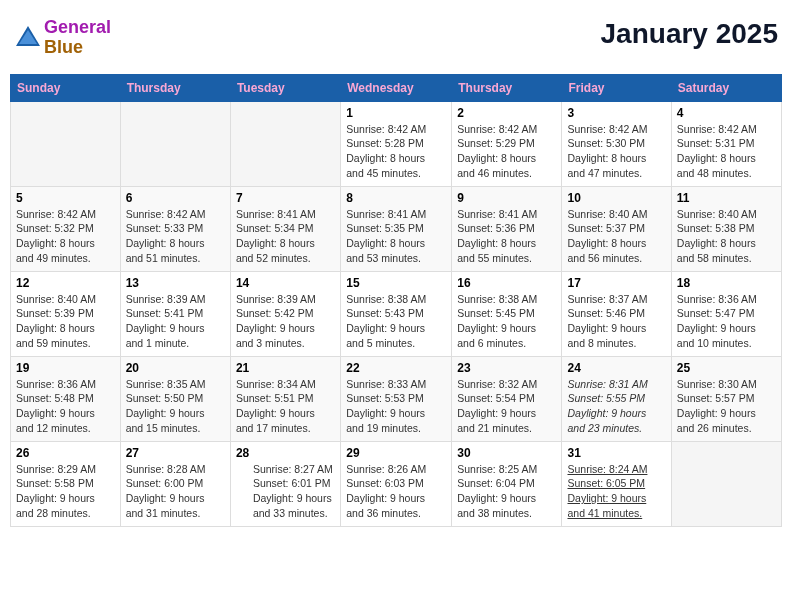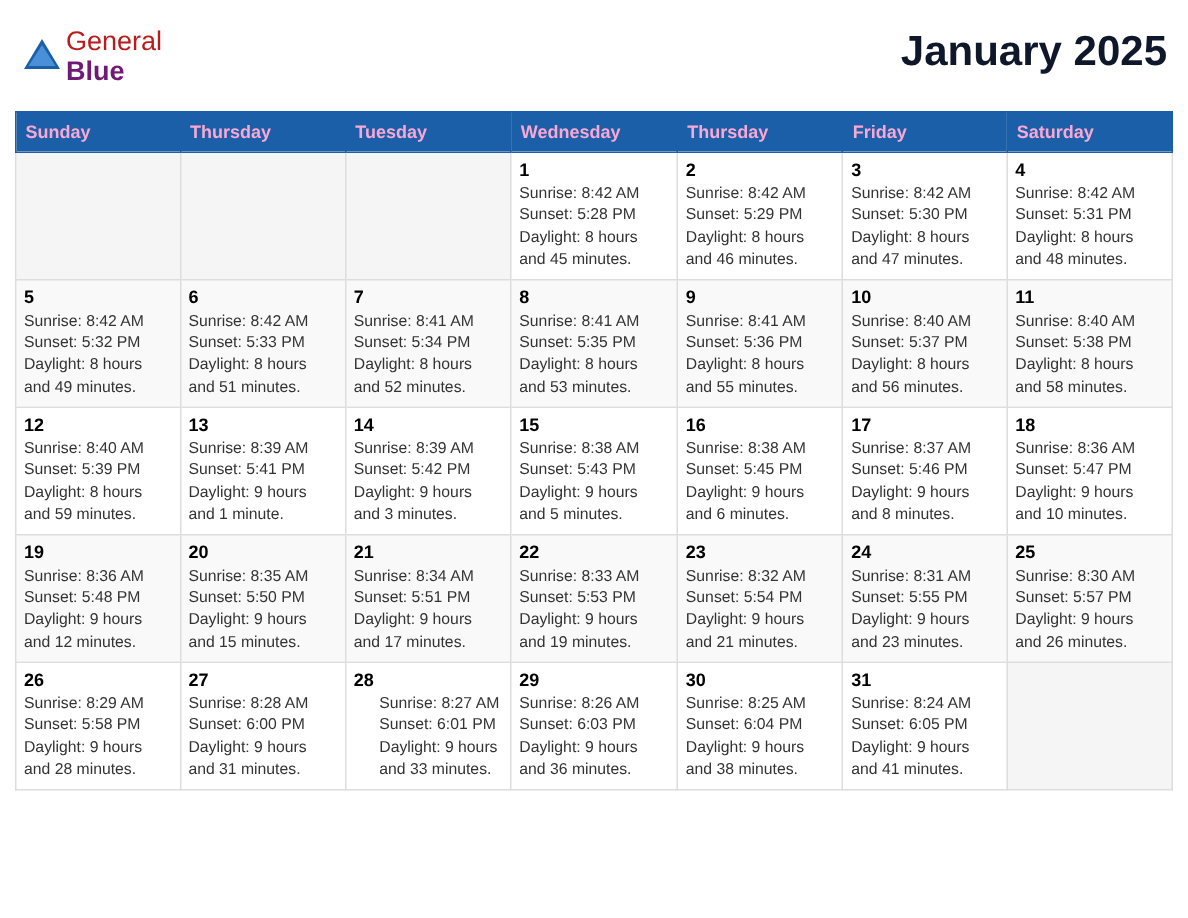--- a/index.html
+++ b/index.html
@@ -21,27 +21,27 @@
       display: flex;
       align-items: center;
     }
     .logo-text {
       display: flex;
       flex-direction: column;
       line-height: 1.1;
     }
     .logo-general {
       font-size: 18px;
-      font-weight: normal;
-      color: #b91c1c;
+      font-weight: bold;
+      color: #a21caf;
     }
     .logo-blue {
       font-size: 18px;
       font-weight: bold;
-      color: #701a75;
+      color: #a16207;
     }
     .logo-icon {
       width: 28px;
       height: 28px;
       margin-right: 2px;
     }
     .title-block {
       text-align: right;
     }
     .month-title {
@@ -293,21 +293,21 @@
         </td>
         <td>
           <div class="day-number">23</div>
           <div class="day-info" style="white-space: pre-line;">Sunrise: 8:32 AM
 Sunset: 5:54 PM
 Daylight: 9 hours
 and 21 minutes.</div>
         </td>
         <td>
           <div class="day-number">24</div>
-          <div class="day-info" style="white-space: pre-line;">Sunrise: 8:31 AM
+          <div class="day-info" style="white-space: pre-line; font-style: italic;">Sunrise: 8:31 AM
 Sunset: 5:55 PM
 Daylight: 9 hours
 and 23 minutes.</div>
         </td>
         <td>
           <div class="day-number">25</div>
           <div class="day-info" style="white-space: pre-line;">Sunrise: 8:30 AM
 Sunset: 5:57 PM
 Daylight: 9 hours
 and 26 minutes.</div>
@@ -344,21 +344,21 @@
         </td>
         <td>
           <div class="day-number">30</div>
           <div class="day-info" style="white-space: pre-line;">Sunrise: 8:25 AM
 Sunset: 6:04 PM
 Daylight: 9 hours
 and 38 minutes.</div>
         </td>
         <td>
           <div class="day-number">31</div>
-          <div class="day-info" style="white-space: pre-line;">Sunrise: 8:24 AM
+          <div class="day-info" style="white-space: pre-line; text-decoration: underline;">Sunrise: 8:24 AM
 Sunset: 6:05 PM
 Daylight: 9 hours
 and 41 minutes.</div>
         </td>
         <td class="empty-cell"></td>
       </tr>
     </tbody>
 </table>
 
 </body></html>

